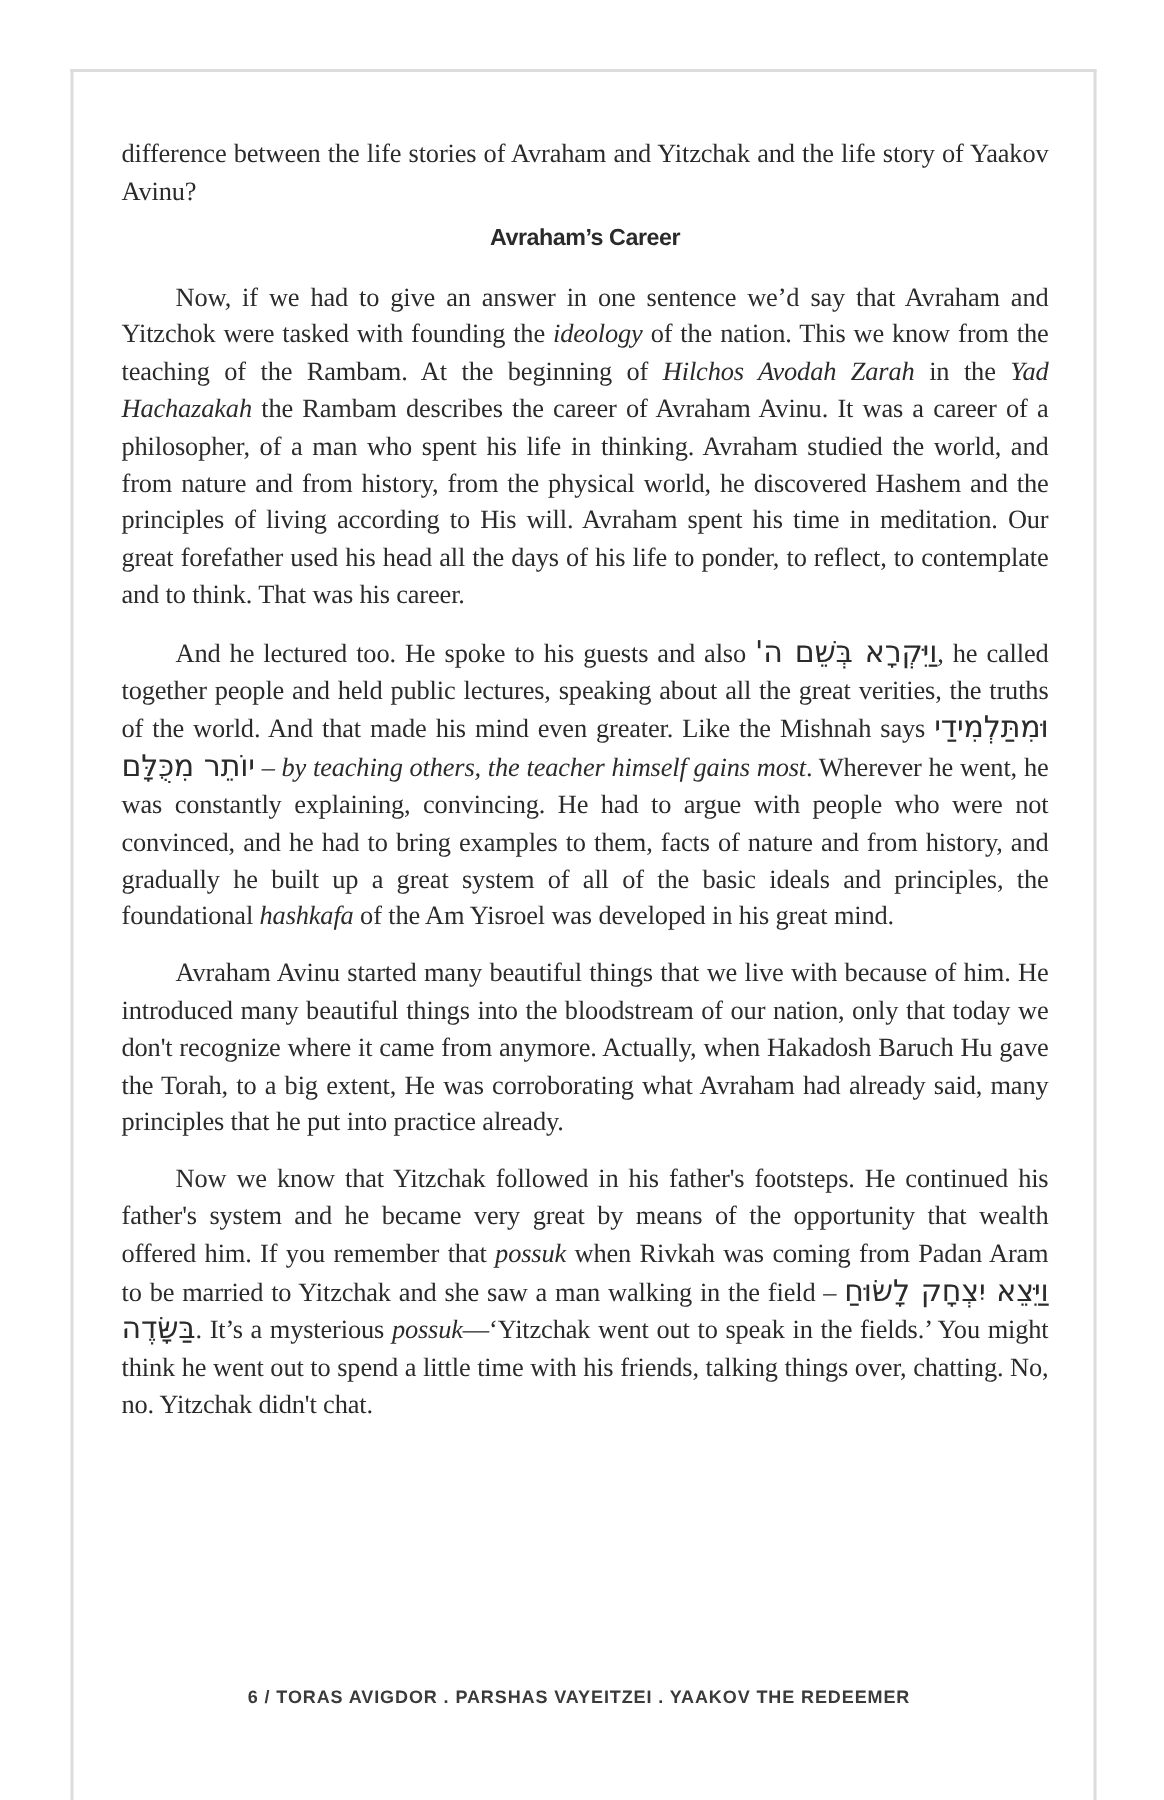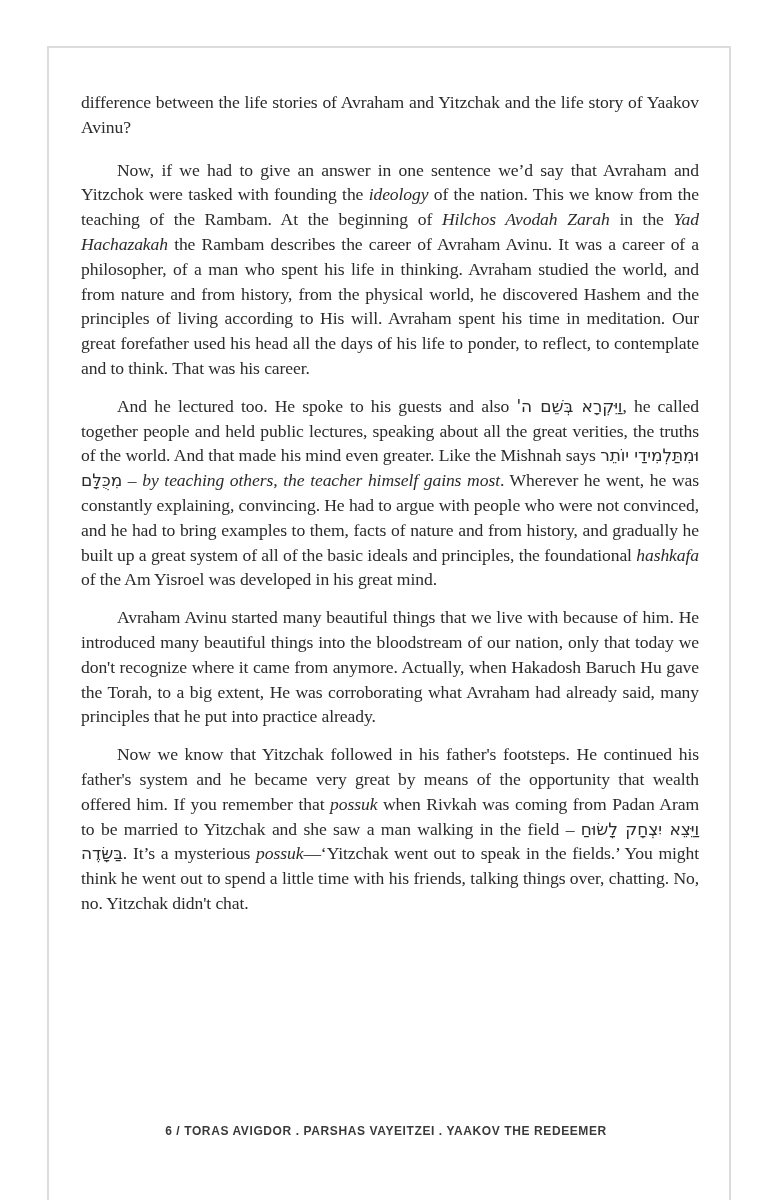--- a/index.html
+++ b/index.html
@@ -39,38 +39,38 @@
       line-height: 24.8px;
       text-align: justify;
       text-indent: 36px;
       letter-spacing: -0.1px;
       word-spacing: 0px;
     }
     p.body.noindent {
       text-indent: 0;
     }
     p.body.first {
-      margin-bottom: 18px;
+      margin-bottom: 8px;
     }
     h2.section-heading {
       margin: 0 0 16px 0;
       font-family: "Liberation Sans", "DejaVu Sans", sans-serif;
       font-weight: bold;
       font-size: 15.5px;
       line-height: 22px;
       text-align: center;
       color: #2a2a2a;
       letter-spacing: -0.3px;
     }
     h2.section-heading.second {
       margin-top: 19px;
     }
     .hebrew {
       font-family: "DejaVu Sans", sans-serif;
-      font-size: 17px;
+      font-size: 20px;
       direction: rtl;
       unicode-bidi: isolate;
     }
     em {
       font-style: italic;
       font-family: Liberation Serif, serif;
     }
     .footer {
       position: absolute;
       left: 0;
@@ -84,20 +84,21 @@
       color: #3a3a3a;
     }
   </style>
 </head>
 <body>
 
 <div class="page">
   <div class="content">
     <p class="body noindent first">difference between the life stories of Avraham and Yitzchak and the life story of Yaakov Avinu?</p>
 
+    <h2 class="section-heading">Avraham’s Career</h2>
     <p class="body"><span>Now, if we had to give an answer in one sentence we’d say that Avraham and Yitzchok were tasked with founding the </span><em>ideology</em><span> of the nation. This we know from the teaching of the Rambam. At the beginning of </span><em>Hilchos Avodah Zarah</em><span> in the </span><em>Yad Hachazakah</em><span> the Rambam describes the career of Avraham Avinu. It was a career of a philosopher, of a man who spent his life in thinking. Avraham studied the world, and from nature and from history, from the physical world, he discovered Hashem and the principles of living according to His will. Avraham spent his time in meditation. Our great forefather used his head all the days of his life to ponder, to reflect, to contemplate and to think. That was his career.</span></p>
     <p class="body"><span>And he lectured too. He spoke to his guests and also </span><span class="hebrew" lang="he" dir="rtl">וַיִּקְרָא בְּשֵׁם ה'</span><span>, he called together people and held public lectures, speaking about all the great verities, the truths of the world. And that made his mind even greater. Like the Mishnah says </span><span class="hebrew" lang="he" dir="rtl">וּמִתַּלְמִידַי יוֹתֵר מִכֻּלָּם</span><span> – </span><em>by teaching others, the teacher himself gains most</em><span>. Wherever he went, he was constantly explaining, convincing. He had to argue with people who were not convinced, and he had to bring examples to them, facts of nature and from history, and gradually he built up a great system of all of the basic ideals and principles, the foundational </span><em>hashkafa</em><span> of the Am Yisroel was developed in his great mind.</span></p>
     <p class="body"><span>Avraham Avinu started many beautiful things that we live with because of him. He introduced many beautiful things into the bloodstream of our nation, only that today we don't recognize where it came from anymore. Actually, when Hakadosh Baruch Hu gave the Torah, to a big extent, He was corroborating what Avraham had already said, many principles that he put into practice already.</span></p>
 
     <p class="body"><span>Now we know that Yitzchak followed in his father's footsteps. He continued his father's system and he became very great by means of the opportunity that wealth offered him. If you remember that </span><em>possuk</em><span> when Rivkah was coming from Padan Aram to be married to Yitzchak and she saw a man walking in the field – </span><span class="hebrew" lang="he" dir="rtl">וַיֵּצֵא יִצְחָק לָשׂוּחַ בַּשָּׂדֶה</span><span>. It’s a mysterious </span><em>possuk</em><span>—‘Yitzchak went out to speak in the fields.’ You might think he went out to spend a little time with his friends, talking things over, chatting. No, no. Yitzchak didn't chat.</span></p>
   </div>
 </div>
 
 <div class="footer">6 / TORAS AVIGDOR . PARSHAS VAYEITZEI . YAAKOV THE REDEEMER</div>
 

